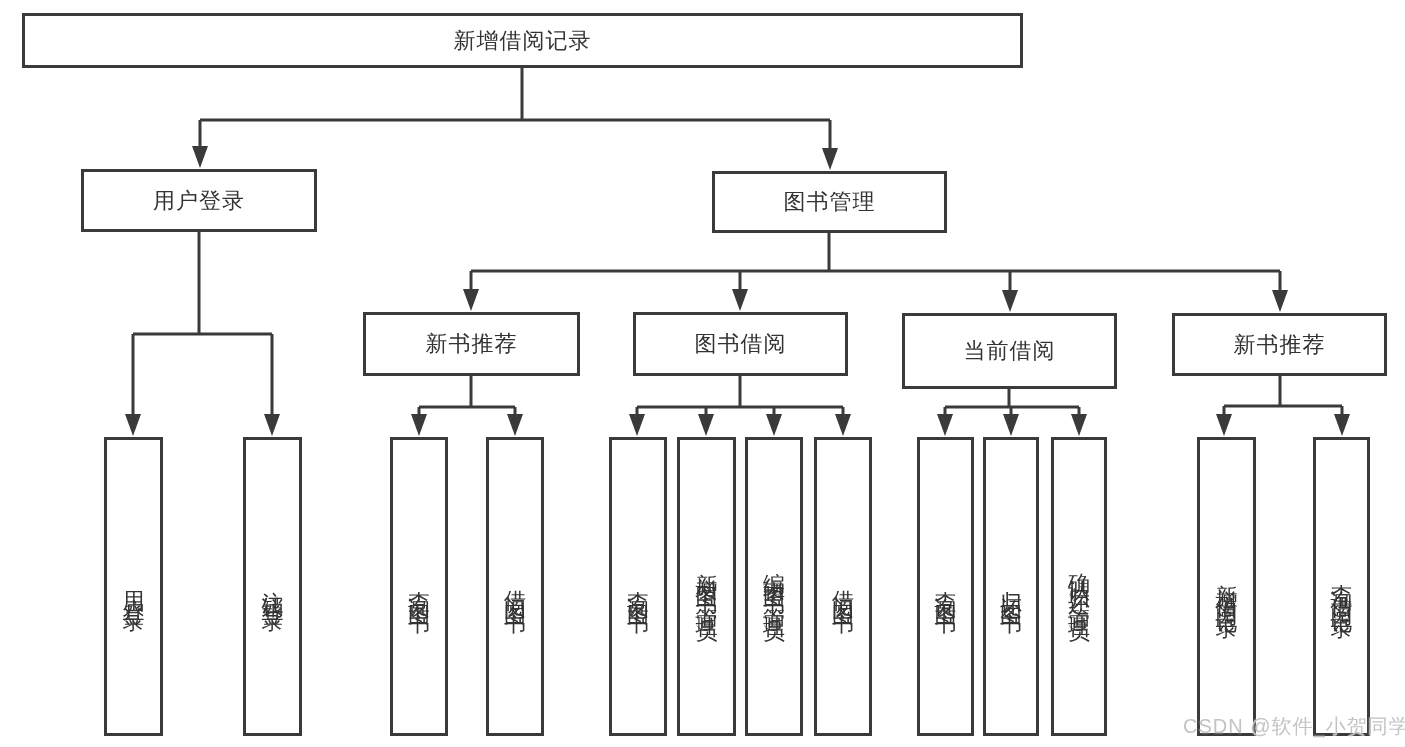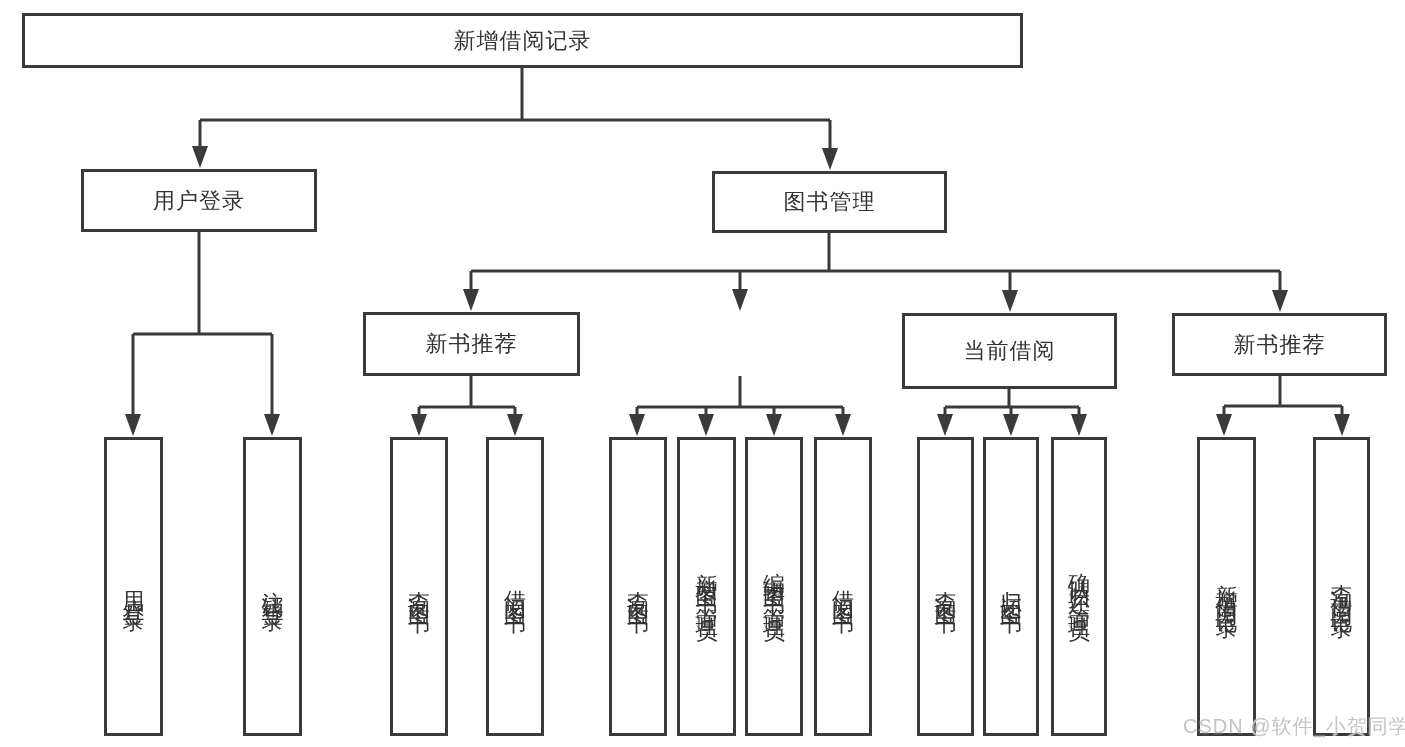--- a/index.html
+++ b/index.html
@@ -99,20 +99,23 @@
   <div class="box" style="left:81px;top:169px;width:236px;height:63px">
     <span>用户登录</span>
   </div>
   <div class="box" style="left:712px;top:171px;width:235px;height:62px">
     <span>图书管理</span>
   </div>
 
   <div class="box" style="left:363px;top:312px;width:217px;height:64px">
     <span>新书推荐</span>
   </div>
+  <div class="box" style="left:633px;top:312px;width:215px;height:64px">
+    <span>图书借阅</span>
+  </div>
   <div class="box" style="left:902px;top:313px;width:215px;height:76px">
     <span>当前借阅</span>
   </div>
   <div class="box" style="left:1172px;top:313px;width:215px;height:63px">
     <span>新书推荐</span>
   </div>
 
   <div class="vbox" style="left:104px;top:437px;width:59px;height:299px">
     <span>用户登录</span>
   </div>

